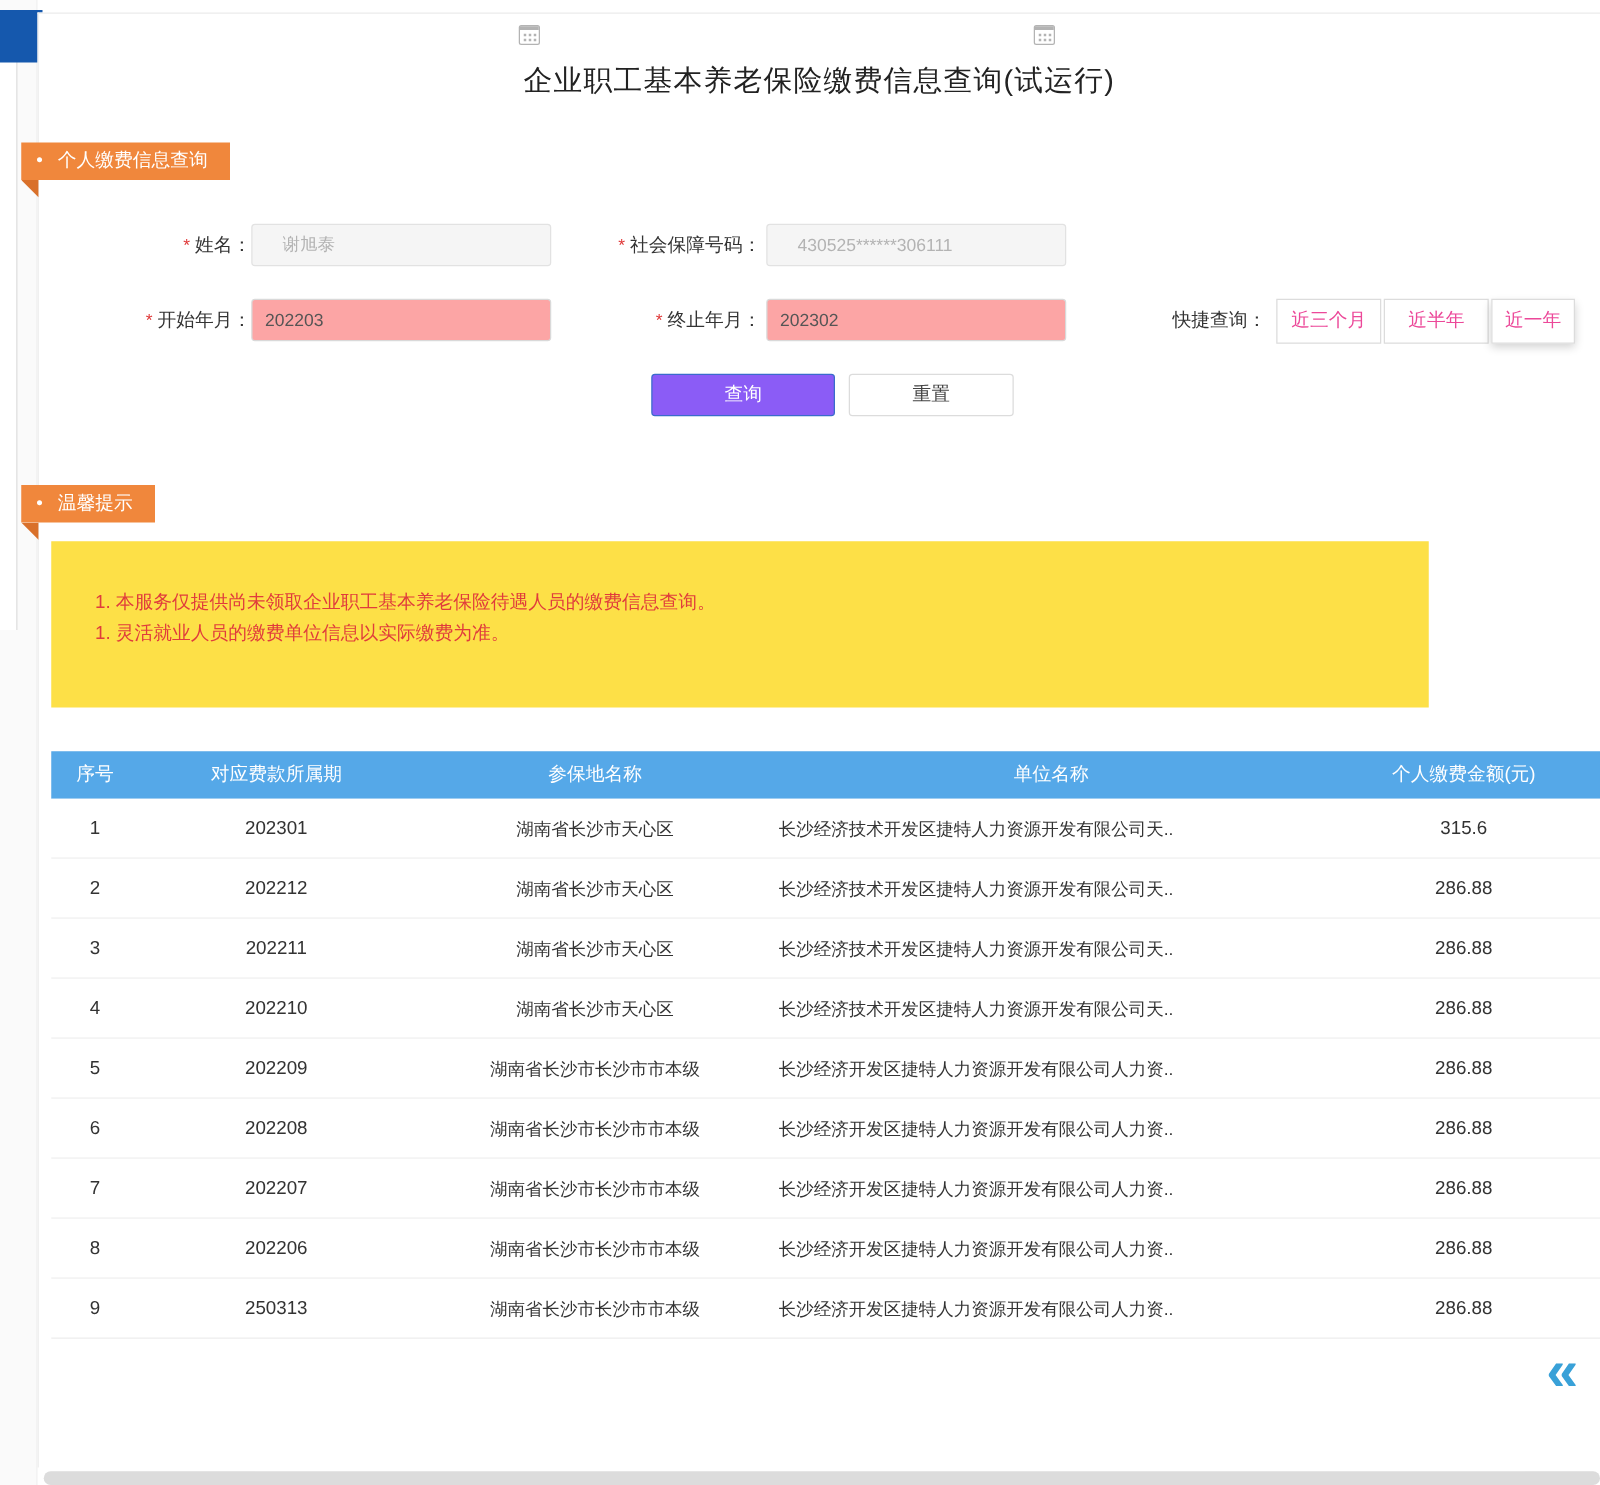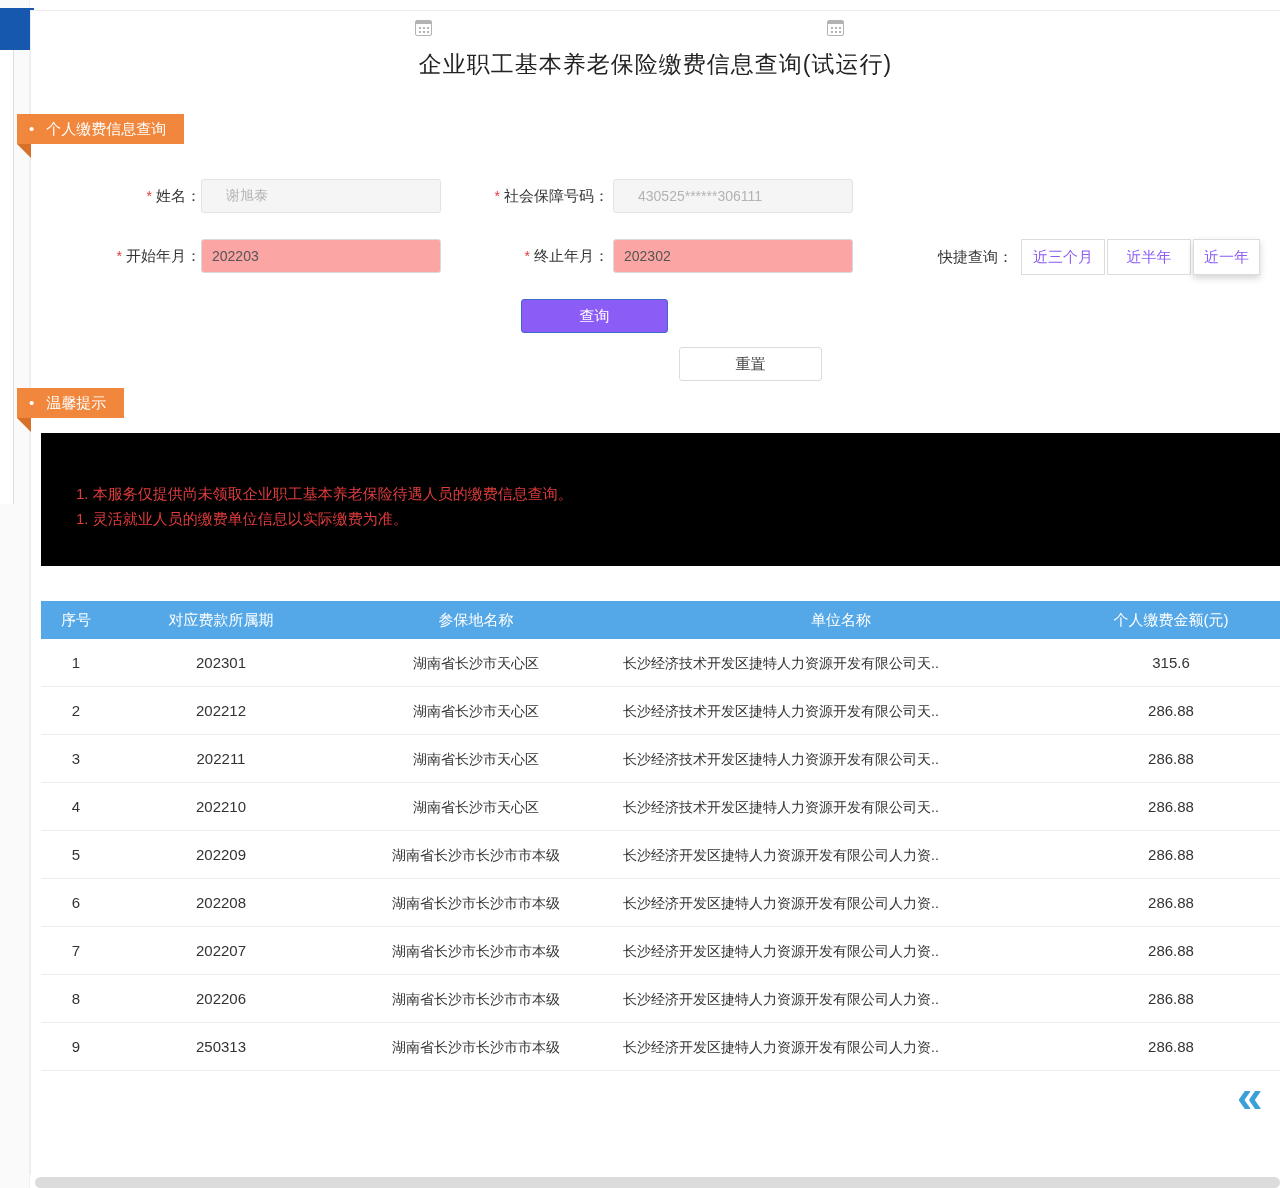--- a/index.html
+++ b/index.html
@@ -33,30 +33,30 @@
   .lab-b { left:408px; width:170px; }
   .in-a { left:170px; }
   .in-b { left:582px; }
 
   .cal { position:absolute; top:9px; width:17px; height:16px; border:1px solid #b3b3b3; border-radius:2px; background:linear-gradient(#b3b3b3 0 3px, transparent 3px); cursor:pointer; }
   .cal::after { content:""; position:absolute; left:3px; top:6px; width:2px; height:2px; background:#b3b3b3; box-shadow:4px 0 #b3b3b3,8px 0 #b3b3b3,0 4px #b3b3b3,4px 4px #b3b3b3,8px 4px #b3b3b3; }
   .cal-a { left:384px; } .cal-b { left:796px; }
 
   .quick-label { position:absolute; left:898px; top:228px; width:84px; height:36px; line-height:36px; font-size:15px; color:#333; text-align:right; }
   .quick-group { position:absolute; left:990px; top:228px; display:flex; gap:2px; }
-  .quick-btn { height:36px; line-height:34px; background:#fff; border:1px solid #dcdcdc; font-size:15px; color:#8b5cf6; text-align:center; cursor:pointer; }
+  .quick-btn { height:36px; line-height:34px; background:#fff; border:1px solid #dcdcdc; font-size:15px; color:#ec4899; text-align:center; cursor:pointer; }
   .qb0 { width:84px; } .qb1 { width:84px; } .qb2 { width:67px; }
   .quick-btn.active { box-shadow:0 3px 7px rgba(0,0,0,.18); }
 
   .btn { position:absolute; top:288px; height:34px; line-height:32px; text-align:center; font-size:15px; border-radius:3px; cursor:pointer; }
   .btn-query { left:490px; width:147px; background:#8b5cf6; color:#fff; border:1px solid #3a6bcc; }
-  .btn-reset { left:648px; width:143px; background:#fff; color:#444; border:1px solid #dcdcdc;margin-top:48px; }
+  .btn-reset { left:648px; width:132px; background:#fff; color:#444; border:1px solid #dcdcdc; }
 
   
-  .tips-box { position:absolute; left:10px; top:422px; width:1240px; height:133px; background:#000000; padding:48px 20px 0 35px; }
+  .tips-box { position:absolute; left:10px; top:422px; width:1102px; height:133px; background:#fde047; padding:36px 20px 0 35px; }
   .tip-line { font-size:15px; line-height:25px; color:#e03c3c; }
 
   
   .table { position:absolute; left:10px; top:590px; width:1240px; }
   .thead { display:flex; background:#55a8e8; height:38px; line-height:38px; color:#fff; font-size:15px; }
   .trow { display:flex; height:48px; line-height:48px; background:#fff; border-bottom:1px solid #ededed; font-size:15px; color:#333; }
   .cell { overflow:hidden; white-space:nowrap; }
   .c1 { width:70px; text-align:center; }
   .c2 { width:220px; text-align:center; }
   .c3 { width:290px; text-align:center; font-size:14px; }

